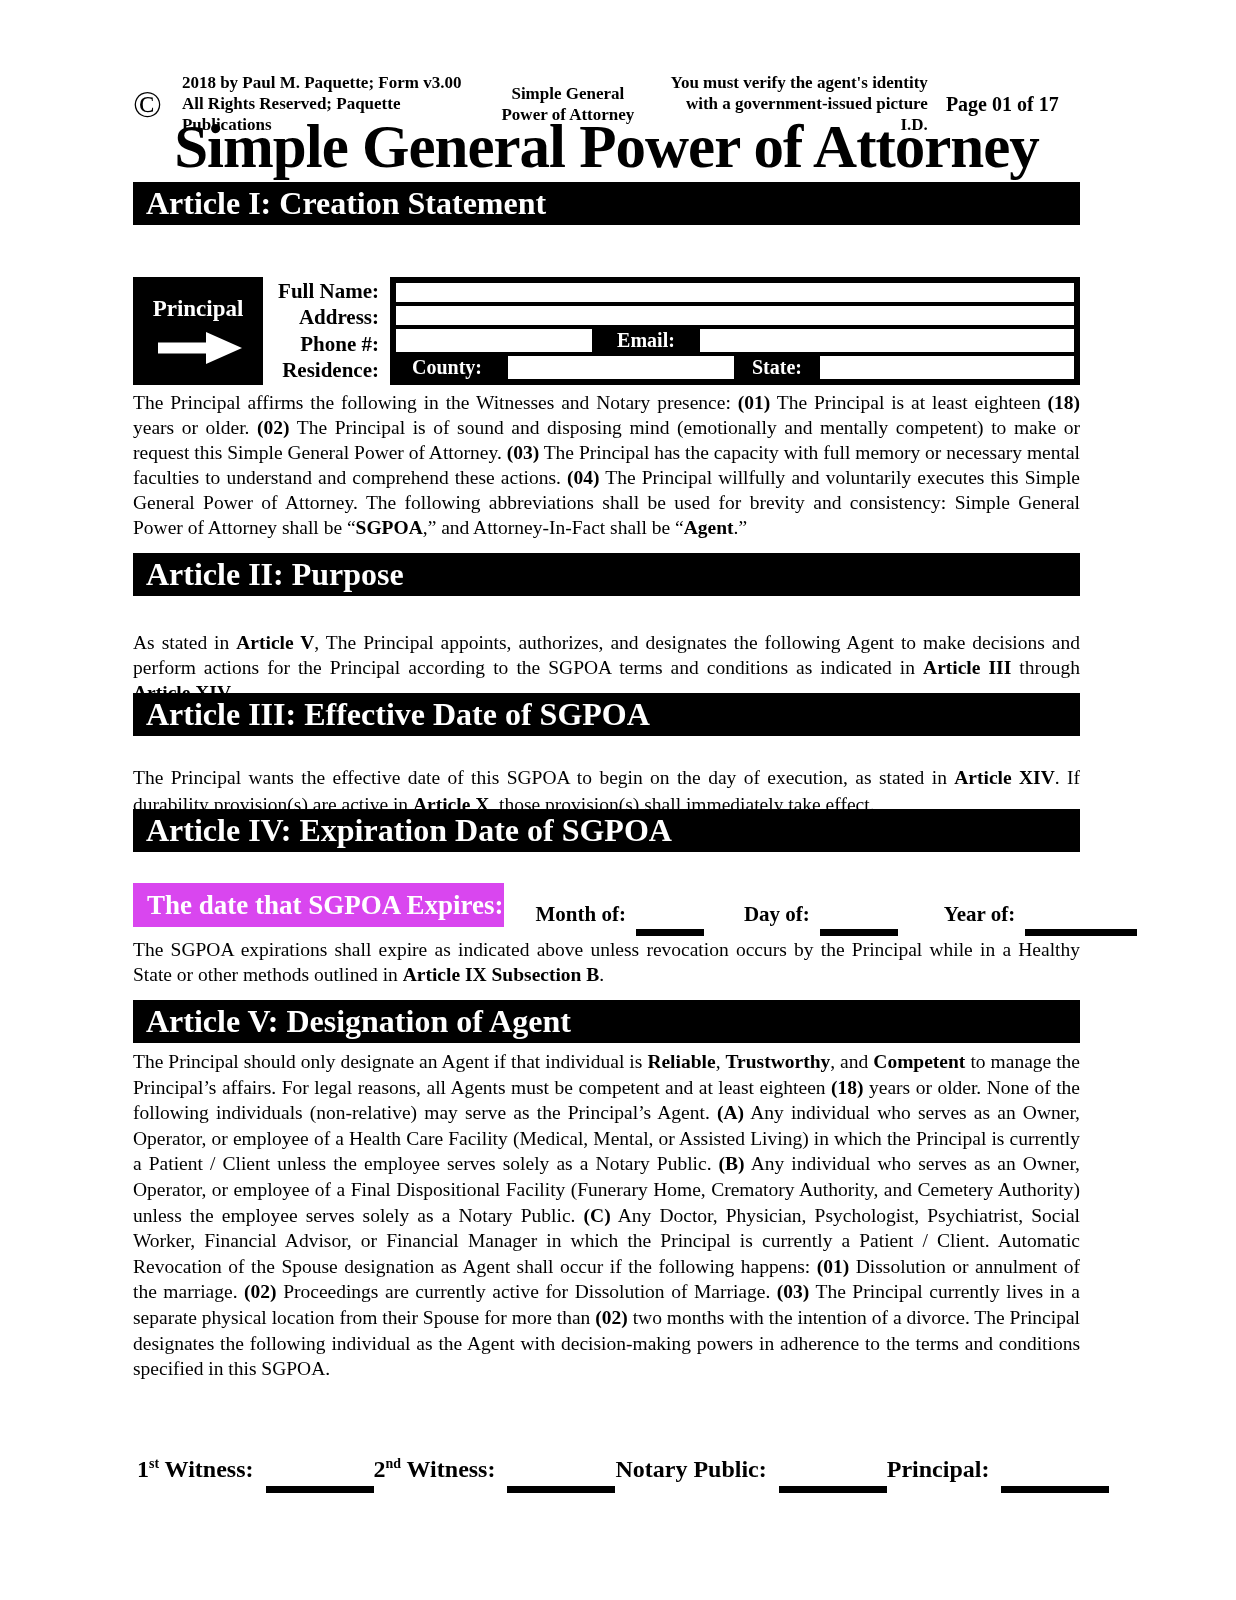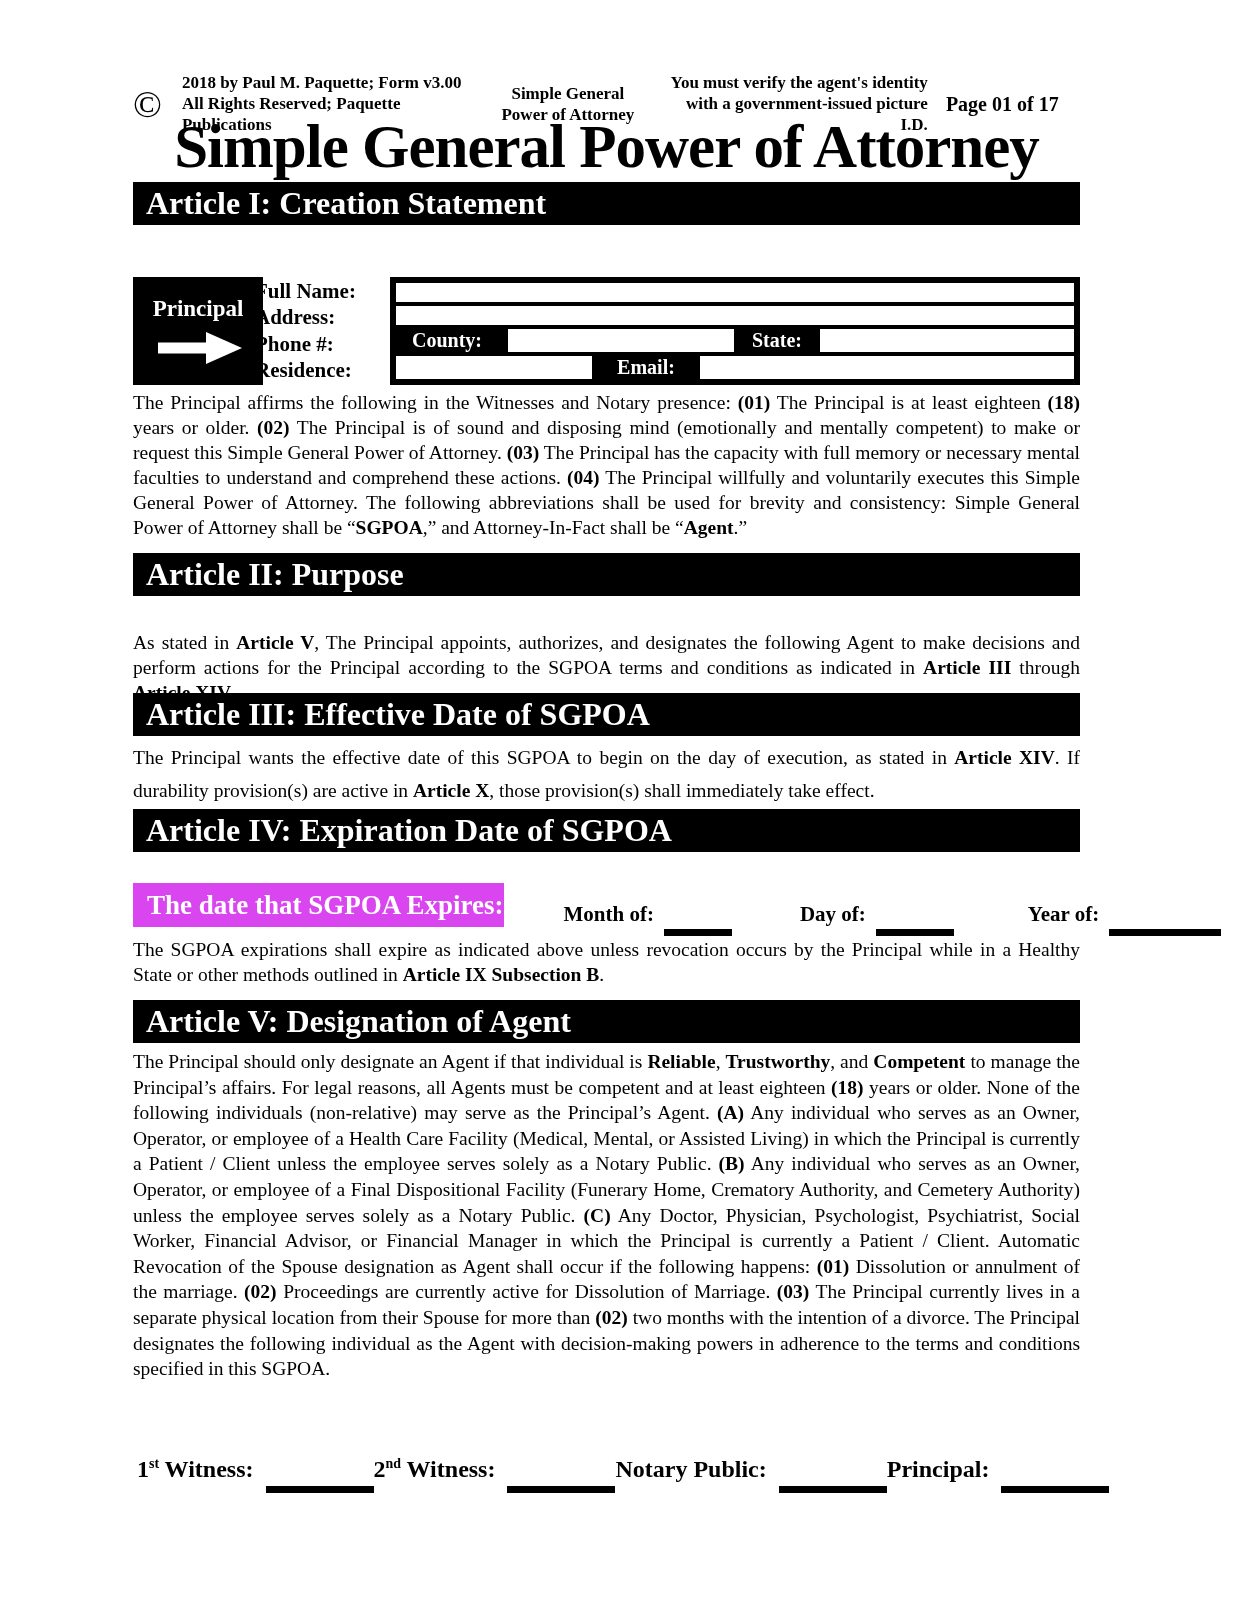--- a/index.html
+++ b/index.html
@@ -33,38 +33,38 @@
   #bar1 { top:182px; } #bar2 { top:553px; } #bar3 { top:693px; }
   #bar4 { top:809px; } #bar5 { top:1000px; }
 
   .para {
     position:absolute; left:133px; width:947px;
     font-size:19.5px; line-height:25px; text-align:justify;
   }
   #a1-intro { top:227px; }
   #affirmation { top:390px; }
   #a2-body { top:630px; }
-  #a3-body { top:741px; line-height:33px; }
+  #a3-body { top:764px; line-height:27px; }
   #a4-intro { top:857px; text-align:left; }
   #a4-outro { top:937px; }
   #a5-body { top:1049px; line-height:25.6px; }
 
   
   .principal-box {
     position:absolute; left:133px; top:277px; width:130px; height:108px;
     background:#000; color:#fff; display:flex; flex-direction:column;
     align-items:center; justify-content:center; gap:8px;
   }
   .principal-box .pname { font-weight:bold; font-size:23px; }
   .labels-col {
     position:absolute; left:255px; top:277px; width:130px; height:108px;
     display:flex; flex-direction:column; justify-content:space-between;
     padding:2px 6px 3px 0;
   }
-  .labels-col .flabel { font-weight:bold; font-size:21px; line-height:24px; text-align:left; white-space:nowrap; }
+  .labels-col .flabel { font-weight:bold; font-size:21px; line-height:24px; text-align:right; white-space:nowrap; }
   .fields {
     position:absolute; left:390px; top:277px; width:690px; height:108px;
     background:#000; padding:6px; display:flex; flex-direction:column; gap:4px;
   }
   .frow { display:flex; flex:1; align-items:stretch; }
   .white-input { background:#fff; flex:1; }
   .white-input.fixed { flex:0 0 auto; }
   .black-label {
     color:#fff; font-weight:bold; font-size:20px; display:flex;
     align-items:center; flex:0 0 auto;
@@ -72,21 +72,21 @@
   .bl-center { justify-content:center; }
   .bl-left { padding-left:16px; }
 
   
   .expires-row { position:absolute; left:133px; top:883px; width:947px; display:flex; align-items:flex-end; }
   .expires-box {
     background:#d946ef; color:#fff; font-weight:bold; font-size:27px;
     height:44px; line-height:44px; width:382px; padding-left:14px; white-space:nowrap;
   }
   .date-group { display:flex; align-items:flex-end; }
-  .date-label { font-weight:bold; font-size:21px; line-height:26px; white-space:nowrap;margin-left:28px; }
+  .date-label { font-weight:bold; font-size:21px; line-height:26px; white-space:nowrap; }
   .blank { display:inline-block; height:0; border-bottom:7px solid #000; transform:translateY(9px); }
   .mgap1 { margin-left:32px; } .mgap2 { margin-left:40px; } .mgap3 { margin-left:46px; }
   .bw70 { width:68px; margin-left:10px; } .bw80 { width:78px; margin-left:10px; } .bw110 { width:112px; margin-left:10px; }
 
   
   .footer { position:absolute; left:137px; top:1455px; width:947px; display:flex; justify-content:space-between; align-items:center; }
   .sig-group { display:flex; align-items:flex-end; font-weight:bold; font-size:24px; line-height:28px; white-space:nowrap; }
   .sig-blank { display:inline-block; height:0; border-bottom:7px solid #000; width:108px; margin-left:12px; transform:translateY(10px); }
   sup { font-size:58%; line-height:0; }
   b { font-weight:bold; }
@@ -133,28 +133,28 @@
   </div>
 
   <div class="fields">
     <div class="frow">
       <div class="white-input"></div>
     </div>
     <div class="frow">
       <div class="white-input"></div>
     </div>
     <div class="frow">
+      <div class="white-input fixed" style="width:196px;"></div>
+      <div class="black-label bl-center" style="width:108px;">Email:</div>
+      <div class="white-input"></div>
+    </div>
+    <div class="frow">
       <div class="black-label bl-left" style="width:112px;">County:</div>
       <div class="white-input fixed" style="width:226px;"></div>
       <div class="black-label bl-center" style="width:86px;">State:</div>
-      <div class="white-input"></div>
-    </div>
-    <div class="frow">
-      <div class="white-input fixed" style="width:196px;"></div>
-      <div class="black-label bl-center" style="width:108px;">Email:</div>
       <div class="white-input"></div>
     </div>
   </div>
 
   <div class="para" id="affirmation"><span>The Principal affirms the following in the Witnesses and Notary presence: </span><b>(01)</b><span> The Principal is at least eighteen </span><b>(18)</b><span> years or older.  </span><b>(02)</b><span> The Principal is of sound and disposing mind (emotionally and mentally competent) to make or request this Simple General Power of Attorney.  </span><b>(03)</b><span> The Principal has the capacity with full memory or necessary mental faculties to understand and comprehend these actions.  </span><b>(04)</b><span> The Principal willfully and voluntarily executes this Simple General Power of Attorney.  The following abbreviations shall be used for brevity and consistency: Simple General Power of Attorney shall be “</span><b>SGPOA</b><span>,” and Attorney-In-Fact shall be “</span><b>Agent</b><span>.”</span></div>
 
   <div class="bar" id="bar2">Article II: Purpose</div>
   <div class="para" id="a2-body"><span>As stated in </span><b>Article V</b><span>, The Principal appoints, authorizes, and designates the following Agent to make decisions and perform actions for the Principal according to the SGPOA terms and conditions as indicated in </span><b>Article III</b><span> through </span><b>Article XIV</b><span>.</span></div>
 
   <div class="bar" id="bar3">Article III: Effective Date of SGPOA</div>

